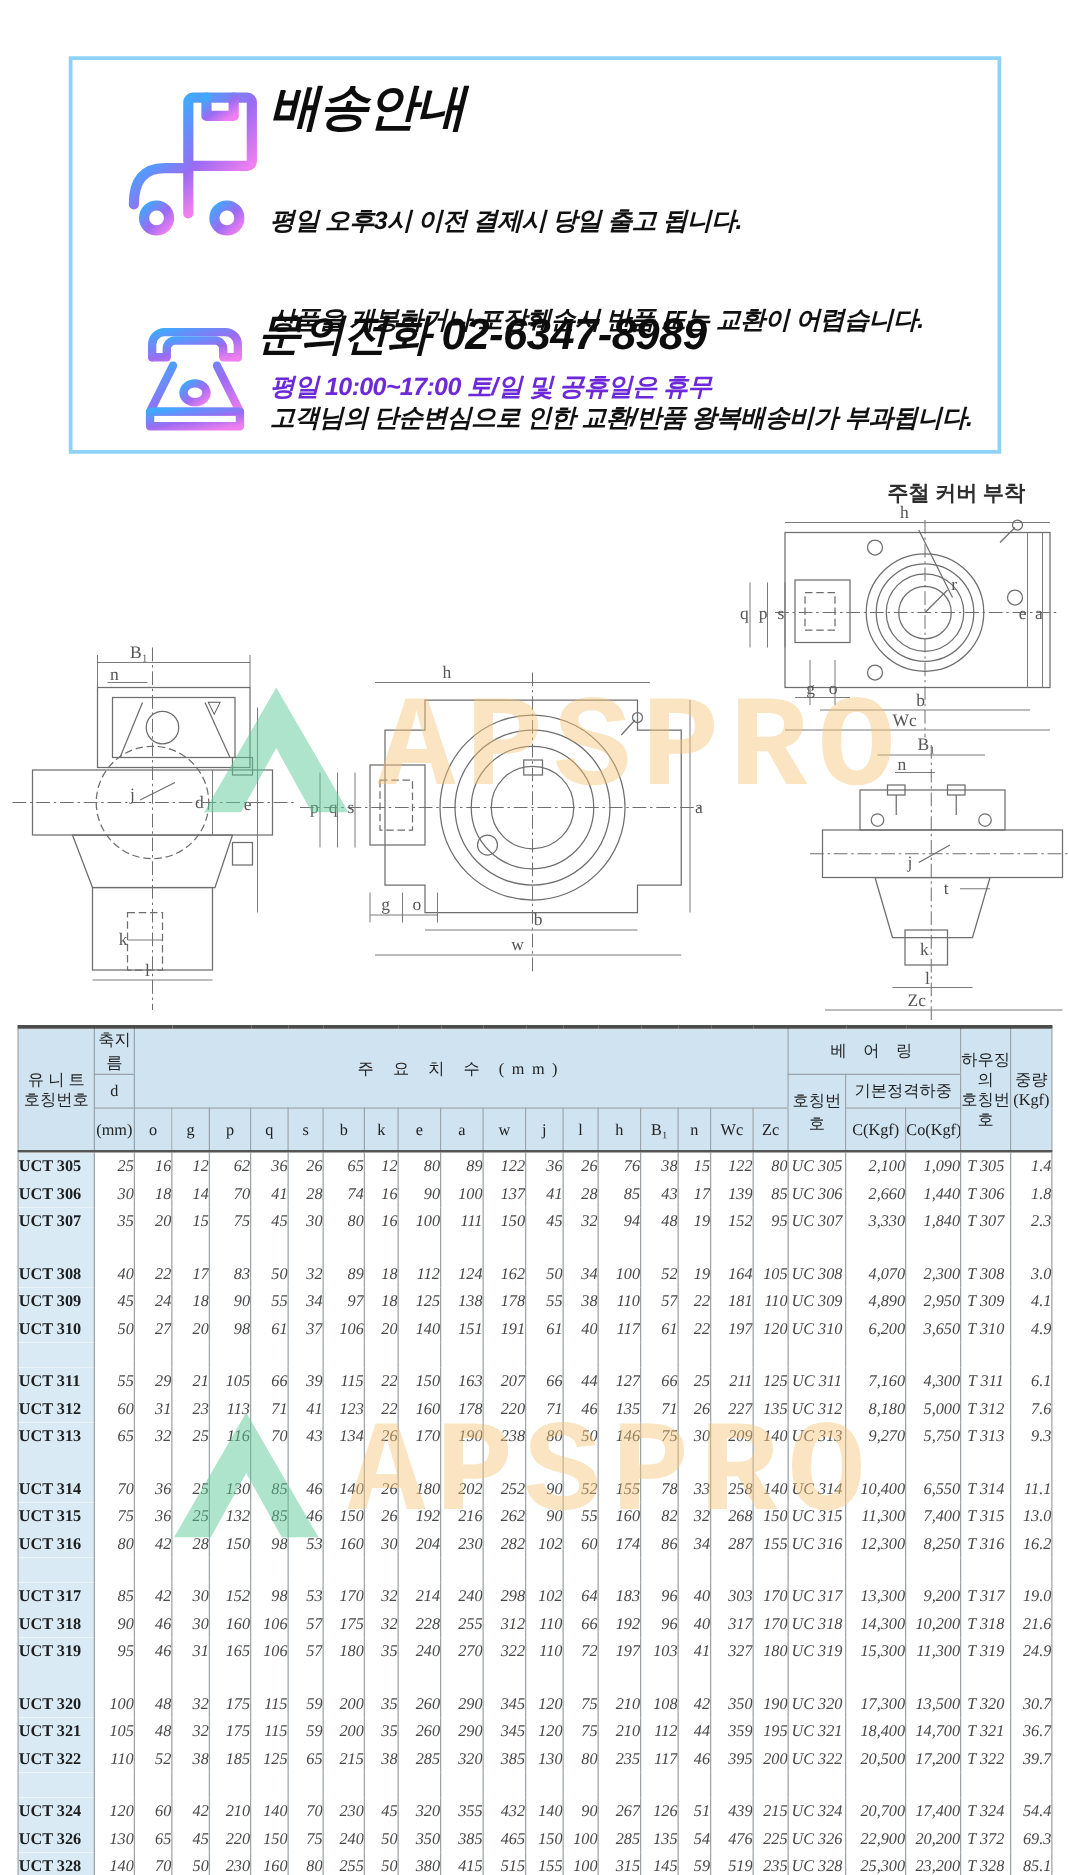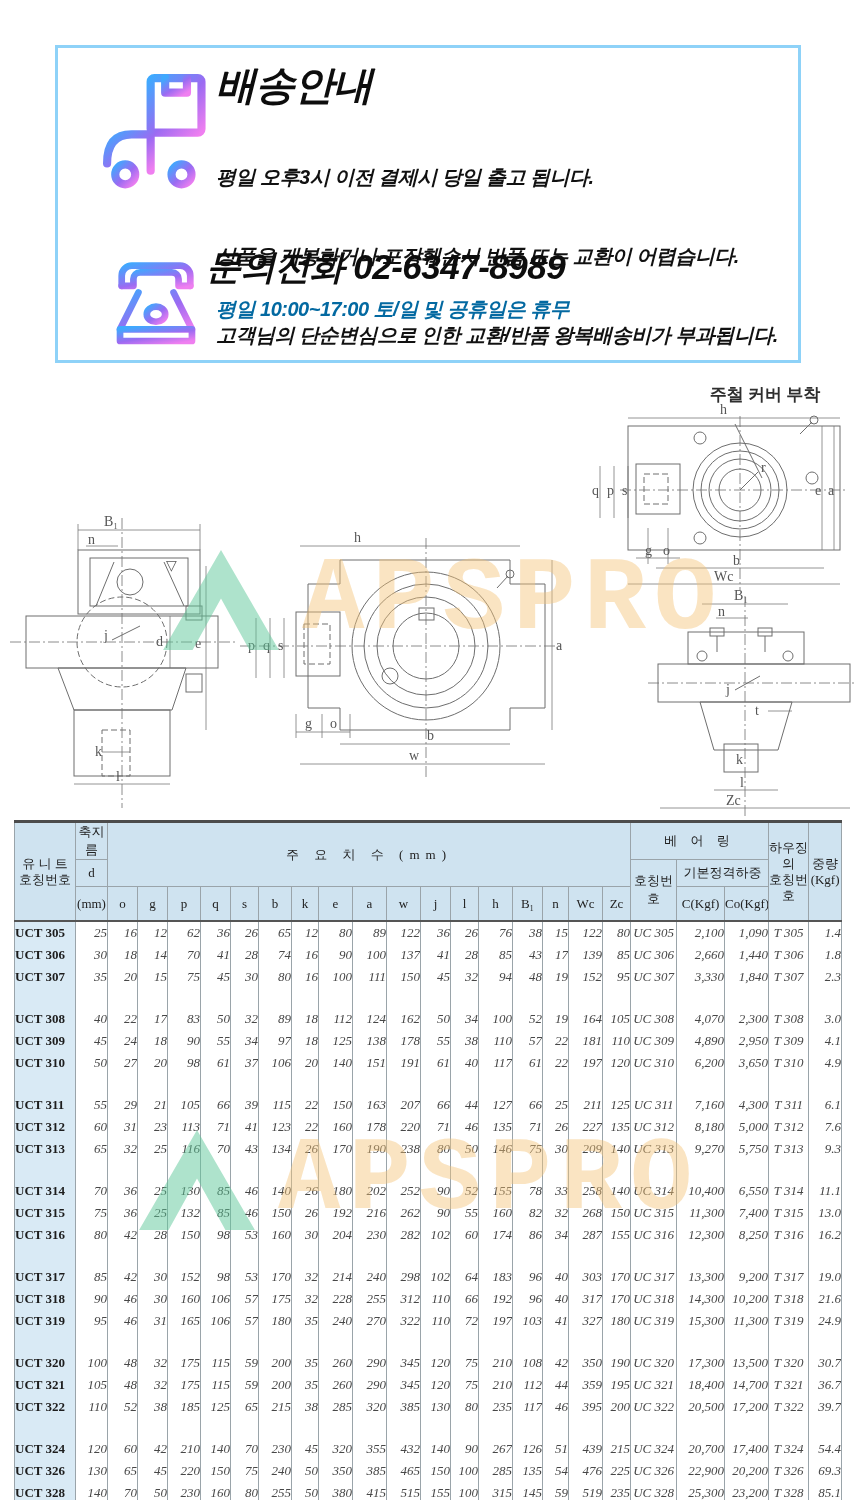--- a/index.html
+++ b/index.html
@@ -9,21 +9,21 @@
   
   .info-box{position:absolute;left:55px;top:45px;width:740px;height:312px;
             border:3px solid #8ed2f8;background:#fff;font-style:italic;}
   .icon-wrap{position:absolute;}
   .ship-icon{left:40px;top:22px;width:118px;height:128px;}
   .phone-icon{left:52px;top:198px;width:92px;height:108px;}
   .ship-title{position:absolute;left:158px;top:10px;font-size:40px;font-weight:800;color:#0d0d0d;letter-spacing:-1px;}
   .ship-lines{position:absolute;left:158px;top:68px;}
   .ship-line{font-size:20px;font-weight:700;color:#111;line-height:35px;white-space:nowrap;letter-spacing:-0.5px;margin-top:44px;}
   .contact-title{position:absolute;left:148px;top:196px;font-size:35px;font-weight:800;color:#0d0d0d;white-space:nowrap;letter-spacing:-0.5px;}
-  .contact-hours{position:absolute;left:158px;top:248px;font-size:20px;font-weight:700;color:#0369a1;white-space:nowrap;letter-spacing:-0.5px;text-align:center;}
+  .contact-hours{position:absolute;left:158px;top:248px;font-size:20px;font-weight:700;color:#6d28d9;white-space:nowrap;letter-spacing:-0.5px;text-align:center;}
 
   
   .diagram{position:absolute;left:0;top:378px;width:855px;height:440px;}
   .diagram line,.diagram rect,.diagram circle,.diagram path,.diagram polygon{
      stroke:#6e6e6e;stroke-width:1;fill:none;}
   .diagram .dash{stroke-dasharray:6 3;}
   .diagram .cl{stroke-dasharray:11 3 2 3;stroke-width:0.8;}
   .diagram .dim{stroke-width:0.8;stroke:#7a7a7a;}
   .lbl{font-family:"Liberation Serif",serif;font-size:14px;fill:#565656;stroke:none;}
   .cap{font-family:"Liberation Serif",serif;font-size:17px;font-weight:bold;fill:#2e2e2e;stroke:none;}
@@ -984,21 +984,21 @@
           <td class="num">150</td>
           <td class="num">100</td>
           <td class="num">285</td>
           <td class="num">135</td>
           <td class="num">54</td>
           <td class="num">476</td>
           <td class="num">225</td>
           <td class="brg">UC 326</td>
           <td class="num">22,900</td>
           <td class="num">20,200</td>
-          <td class="brg">T 326</td>
+          <td class="brg">T 372</td>
           <td class="num">69.3</td>
         </tr>
         <tr class="data-row">
           <td class="unit-cell">UCT 328</td>
           <td class="num">140</td>
           <td class="num">70</td>
           <td class="num">50</td>
           <td class="num">230</td>
           <td class="num">160</td>
           <td class="num">80</td>

